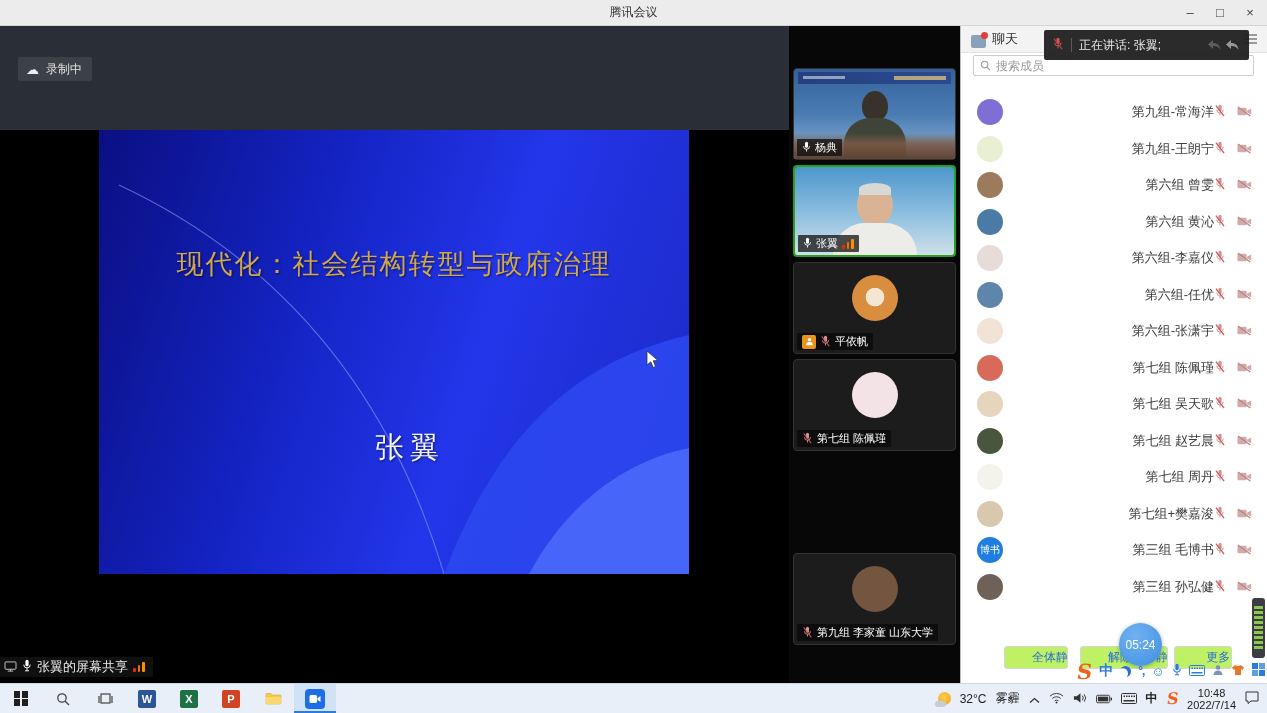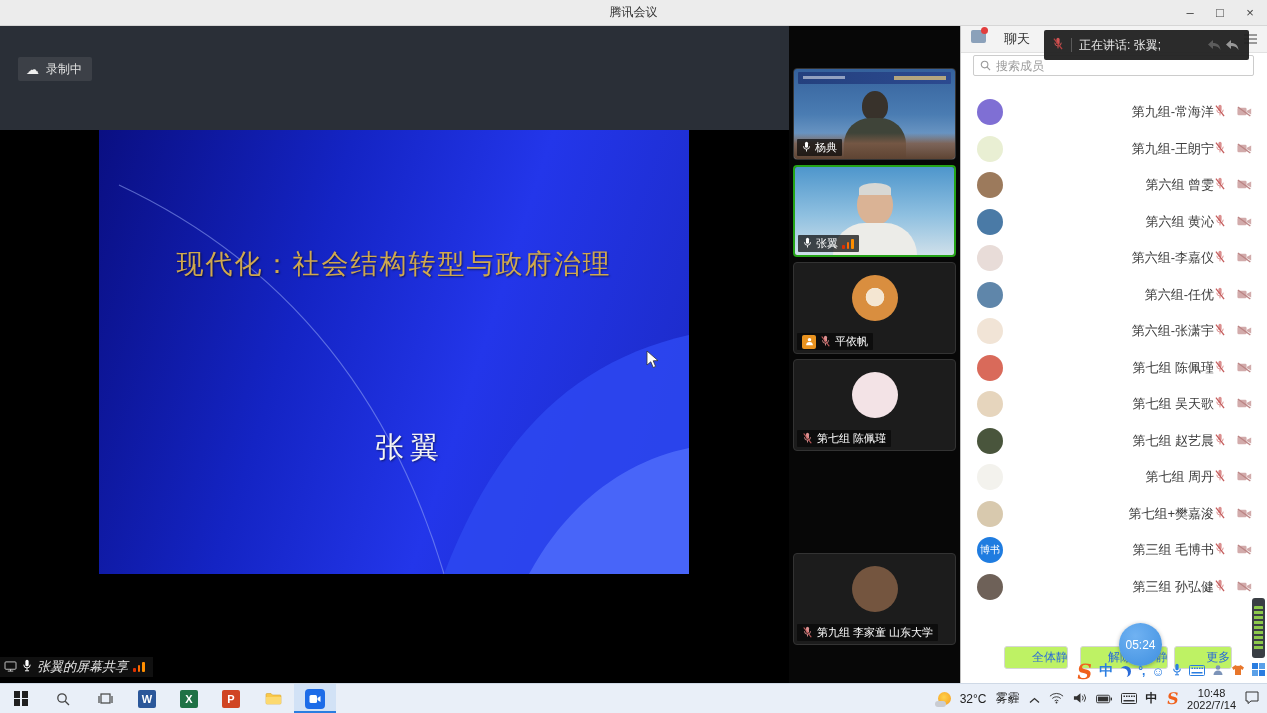--- a/index.html
+++ b/index.html
@@ -19,21 +19,21 @@
 .rec-cloud{color:#eee;font-size:13px;line-height:1;}
 .rec-label{color:#e2e2e2;font-size:12px;}
 
 .slide{position:absolute;left:99px;top:104px;width:590px;height:444px;overflow:hidden;background:linear-gradient(108deg,#0a0f82 0%,#1424c4 35%,#2336ea 62%,#1b29c2 100%);}
 .swoosh{position:absolute;left:0;top:0;}
 .slide-title{position:absolute;left:0;top:116px;width:100%;text-align:center;font-family:"DejaVu Serif","Liberation Serif",serif;font-size:27px;color:#cfa84e;letter-spacing:2px;text-shadow:1px 1px 2px rgba(0,0,0,.55);}
 .slide-author{position:absolute;left:276px;top:298px;font-family:"DejaVu Serif","Liberation Serif",serif;font-size:29px;color:#f4f4f4;letter-spacing:6px;text-shadow:1px 1px 2px rgba(0,0,0,.5);}
 
 .cursor{position:absolute;left:646px;top:324px;z-index:5;}
 
-.share-bar{position:absolute;left:0;top:631px;height:20px;background:#101010;display:inline-flex;align-items:center;gap:5px;padding:0 8px 0 4px;z-index:4;font-style:italic;}
+.share-bar{position:absolute;left:0;top:631px;height:20px;background:#101010;display:inline-flex;align-items:center;gap:5px;padding:0 8px 0 4px;z-index:4;}
 .share-label{color:#e8e8e8;font-size:13px;}
 .vol-bars{display:inline-flex;align-items:flex-end;gap:2px;height:10px;}
 .vol-bars i{width:2.5px;border-radius:1px;}
 .vol-bars i:nth-child(1){height:4px;background:#e03000;}
 .vol-bars i:nth-child(2){height:7px;background:#ff6a00;}
 .vol-bars i:nth-child(3){height:10px;background:#ff8e00;}
 
 
 .videos{position:absolute;left:789px;top:26px;width:171px;height:657px;background:#070707;}
 .thumb{position:absolute;left:4px;width:163px;height:92px;background:#1c1c1c;border:1px solid #333;border-radius:4px;overflow:hidden;}
@@ -55,21 +55,21 @@
 .v2 .head{top:18px;width:36px;height:40px;border-radius:48%;background:#dab395;}
 .v2 .head::before{content:"";position:absolute;left:2px;top:-2px;width:32px;height:12px;border-radius:50% 50% 0 0;background:#d8d8d4;}
 .v2 .torso{top:56px;width:84px;height:40px;border-radius:32px 32px 0 0;background:#ecece8;}
 .avatar-circle{position:absolute;left:50%;top:12px;transform:translateX(-50%);width:46px;height:46px;border-radius:50%;}
 .v3 .avatar-circle{background:radial-gradient(circle at 50% 48%,#f4e6d2 0 27%,#d98e3f 29% 100%);}
 .host-badge{width:14px;height:14px;background:#e8921f;border-radius:2px;display:flex;align-items:center;justify-content:center;flex:none;}
 
 
 .chat{position:absolute;left:960px;top:26px;width:307px;height:657px;background:#fff;border-left:1px solid #bfbfbf;}
 .chat-header{position:absolute;left:0;top:0;width:100%;height:27px;background:#f3f3f3;border-bottom:1px solid #e1e1e1;display:flex;align-items:center;padding:0 10px;}
-.chat-tab{display:flex;align-items:flex-start;gap:18px;}
+.chat-tab{display:flex;align-items:flex-end;gap:6px;}
 .chat-bubble-icon{width:15px;height:13px;background:#8ba1ba;border-radius:2px;position:relative;}
 .chat-bubble-icon::after{content:"";position:absolute;right:-2px;top:-3px;width:7px;height:7px;background:#e23d3d;border-radius:50%;}
 .chat-tab-label{font-size:13px;color:#333;}
 .hamburger{margin-left:auto;display:flex;flex-direction:column;gap:2.5px;}
 .hamburger i{width:13px;height:1.5px;background:#9a9a9a;display:block;}
 
 .speaking-banner{position:absolute;left:83px;top:4px;width:205px;height:30px;background:rgba(32,32,32,.95);border-radius:2px;display:flex;align-items:center;gap:7px;padding:0 8px;z-index:7;}
 .sb-sep{width:1px;height:14px;background:#5a5a5a;}
 .sb-text{color:#eaeaea;font-size:12px;flex:1;white-space:nowrap;overflow:hidden;}
 .sb-arrows{display:flex;align-items:center;gap:2px;}

